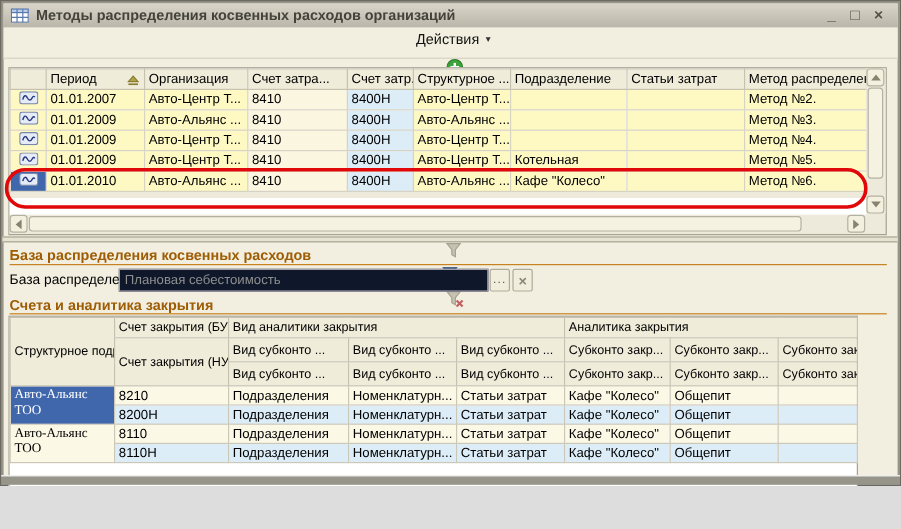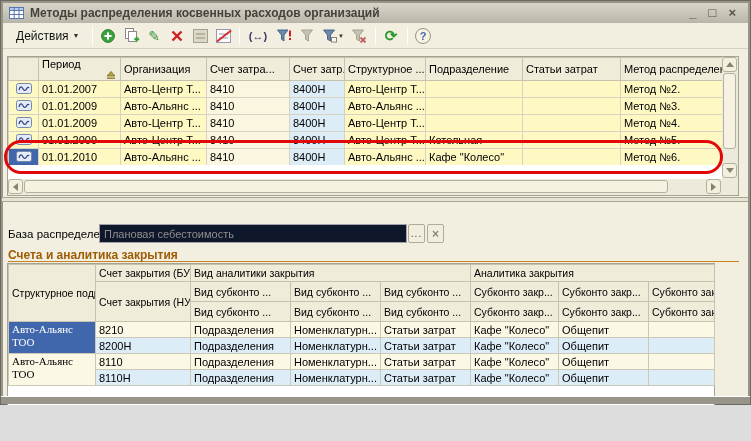--- a/index.html
+++ b/index.html
@@ -11,21 +11,21 @@
   
   .titlebar{position:absolute;left:3px;top:3px;width:745px;height:20px;
             background:linear-gradient(#d9d6c9,#b9b6a9);display:flex;align-items:center;padding:0 6px;}
   .titlebar .ticon{width:15px;height:12px;margin-right:6px;flex:0 0 auto;}
   .titlebar .ttext{font-size:12px;font-weight:bold;color:#44423a;white-space:nowrap;overflow:hidden;}
   .win-controls{margin-left:auto;display:flex;align-items:center;gap:12px;padding-right:6px;}
   .win-controls span{font-size:13px;font-weight:bold;color:#55524a;line-height:14px;cursor:default;}
 
   
   .toolbar{position:absolute;left:3px;top:23px;width:745px;height:26px;background:#f2efe1;
-           border-bottom:1px solid #d6d2c2;display:flex;align-items:center;padding-left:6px;gap:2px;}
+           border-bottom:1px solid #d6d2c2;display:flex;align-items:center;padding-left:6px;gap:2px;flex-direction:column;}
   .abtn{display:flex;align-items:center;gap:4px;background:transparent;border:1px solid transparent;
         font-size:12px;color:#111;padding:2px 6px;cursor:default;}
   .abtn .dd{font-size:7px;color:#333;}
   .sep{width:1px;height:18px;background:#c3bfae;border-right:1px solid #ffffff;margin:0 3px;}
   .tbtn{width:21px;height:21px;background:transparent;border:1px solid transparent;padding:0;
         display:flex;align-items:center;justify-content:center;cursor:default;}
   .tbtn.wide{width:27px;}
   .glyph-edit{font-size:14px;color:#2f8f2f;}
   .glyph-fit{font-size:11px;font-weight:bold;color:#3a3a66;}
   .glyph-refresh{font-size:15px;font-weight:bold;color:#2e9a2e;line-height:15px;}
@@ -42,21 +42,21 @@
   .t1wrap{position:absolute;left:7px;top:56px;width:732px;height:140px;border:1px solid #a5a292;background:#eeeadb;}
   table{border-collapse:collapse;table-layout:fixed;}
   .t1{position:absolute;left:0;top:0;width:714px;background:#fff;font-size:11px;}
   .t1 th{background:#f0ecda;border:1px solid #c6c2b0;font-weight:normal;text-align:left;
          padding:0 3px;height:17px;white-space:nowrap;overflow:hidden;color:#000;}
   .t1 td{border:1px solid #d7d3c3;padding:0 3px;height:17px;white-space:nowrap;overflow:hidden;background:#fef9c3;}
   .t1 td.marker{padding:0;text-align:center;vertical-align:middle;}
   .t1 td.marker.sel{background:#4066ac;}
   .t1 td.accbu{background:#fbf6e0;}
   .t1 td.accnu{background:#dcedf8;}
-  .t1 .hdr-flex{display:flex;align-items:flex-start;flex-direction:column;}
+  .t1 .hdr-flex{display:flex;align-items:flex-end;}
   .t1 .hdr-flex .sorticon{margin-left:auto;}
   .t1blank{position:absolute;left:0;top:108px;width:714px;height:14px;background:#fff;}
 
   
   .vsb{position:absolute;left:714px;top:0;width:16px;height:121px;background:#eeeadb;}
   .hsb{position:absolute;left:0;top:122px;width:714px;height:16px;background:#eeeadb;}
   .sbtn{position:absolute;background:#f4f0e0;border:1px solid #b5b1a0;border-radius:3px;
         display:flex;align-items:center;justify-content:center;}
   .thumb{position:absolute;background:#f6f2e2;border:1px solid #b5b1a0;border-radius:3px;}
   .tri{width:0;height:0;}
@@ -344,20 +344,23 @@
       <div class="sbtn" style="left:698px;top:0;width:15px;height:15px;">
         <span class="tri right"></span>
         </div>
     </div>
   </div>
 
   <div class="annotation"></div>
 
   <div class="splitter"></div>
 
+  <div class="sechdr sec1">
+    <span>База распределения косвенных расходов</span>
+  </div>
   <span class="fieldlabel">База распределения:</span>
   <div class="fieldbox">
     <span>Плановая себестоимость</span>
   </div>
   <button class="fbtn sel3">
     <span>...</span>
   </button>
   <button class="fbtn clr">
     <span>×</span>
   </button>

